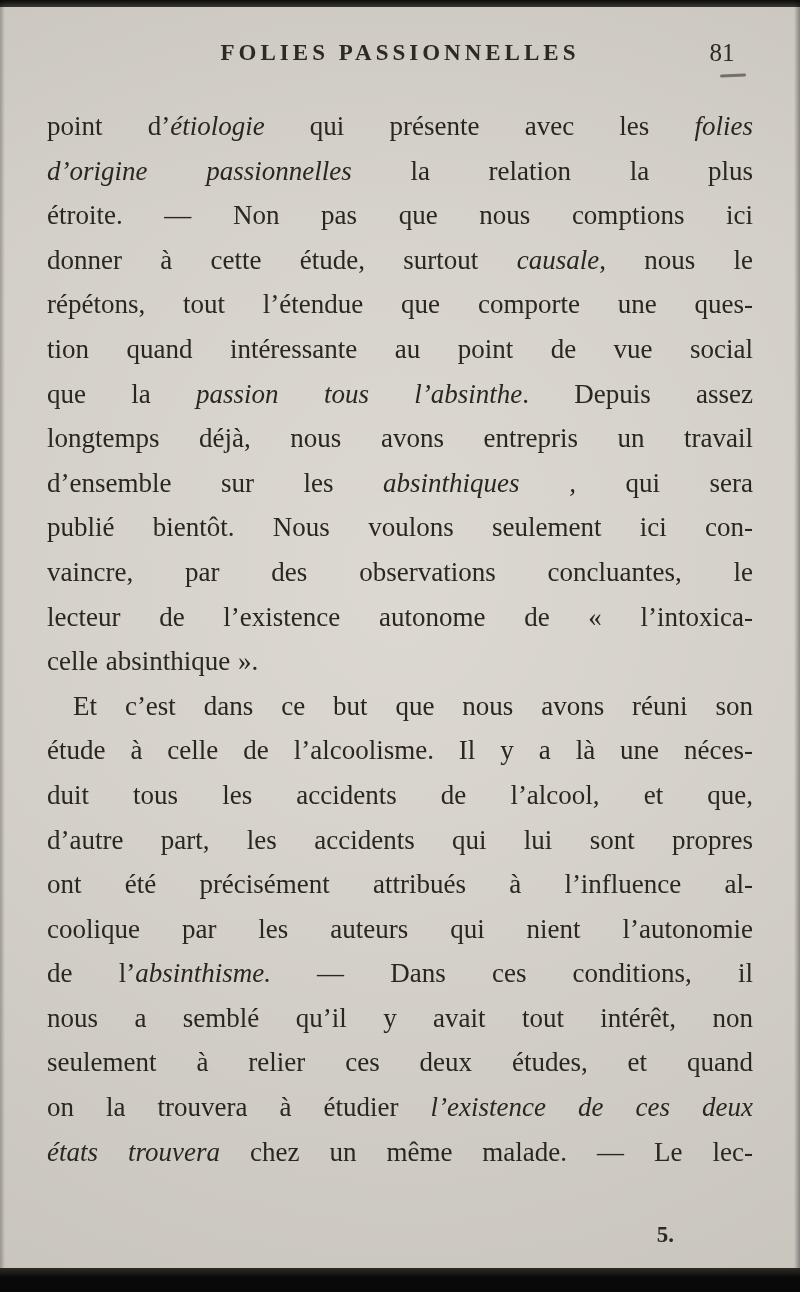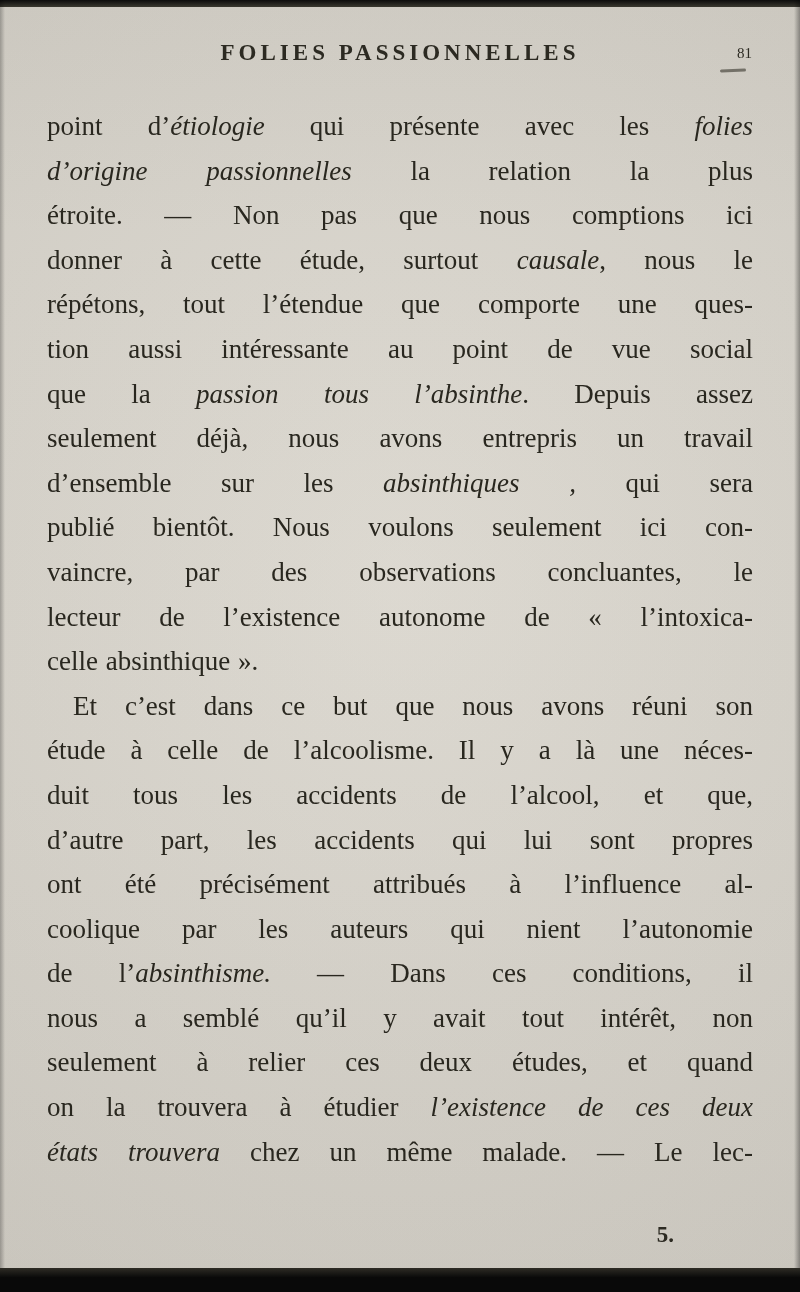--- a/index.html
+++ b/index.html
@@ -49,22 +49,22 @@
     flex: 1;
     text-align: center;
     font-size: 23px;
     letter-spacing: 4px;
     font-weight: bold;
     color: #2c2a22;
     padding-left: 60px; 
   }
   .head-pagenum {
     width: 60px;
-    text-align: right;
-    font-size: 15px;
+    text-align: center;
+    font-size: 25px;
     color: #2c2a22;
     position: relative;
   }
   .head-pagenum::after {
     content: "";
     position: absolute;
     right: 6px; bottom: -10px;
     width: 26px; height: 3px;
     background: rgba(40,38,30,0.55);
     border-radius: 2px;
@@ -117,23 +117,23 @@
     <div class="head-title">FOLIES PASSIONNELLES</div>
     <div class="head-pagenum">81</div>
   </div>
 
   <div class="text-block">
       <div class="line"><span>point d’</span><span class="it">étiologie</span><span> qui présente avec les </span><span class="it">folies</span></div>
       <div class="line"><span class="it">d’origine passionnelles</span><span> la relation la plus</span></div>
       <div class="line"><span>étroite. — Non pas que nous comptions ici</span></div>
       <div class="line"><span>donner à cette étude, surtout </span><span class="it">causale</span><span>, nous le</span></div>
       <div class="line"><span>répétons, tout l’étendue que comporte une ques-</span></div>
-      <div class="line"><span>tion aussi intéressante au point de vue social</span></div>
+      <div class="line"><span>tion quand intéressante au point de vue social</span></div>
       <div class="line"><span>que la </span><span class="it">passion tous l’absinthe</span><span>. Depuis assez</span></div>
-      <div class="line"><span>seulement déjà, nous avons entrepris un travail</span></div>
+      <div class="line"><span>longtemps déjà, nous avons entrepris un travail</span></div>
       <div class="line"><span>d’ensemble sur les </span><span class="it">absinthiques&nbsp;,</span><span> qui sera</span></div>
       <div class="line"><span>publié bientôt. Nous voulons seulement ici con-</span></div>
       <div class="line"><span>vaincre, par des observations concluantes, le</span></div>
       <div class="line"><span>lecteur de l’existence autonome de « l’intoxica-</span></div>
       <div class="line nj"><span>celle absinthique ».</span></div>
       <div class="line ind"><span>Et c’est dans ce but que nous avons réuni son</span></div>
       <div class="line"><span>étude à celle de l’alcoolisme. Il y a là une néces-</span></div>
       <div class="line"><span>duit tous les accidents de l’alcool, et que,</span></div>
       <div class="line"><span>d’autre part, les accidents qui lui sont propres</span></div>
       <div class="line"><span>ont été précisément attribués à l’influence al-</span></div>

